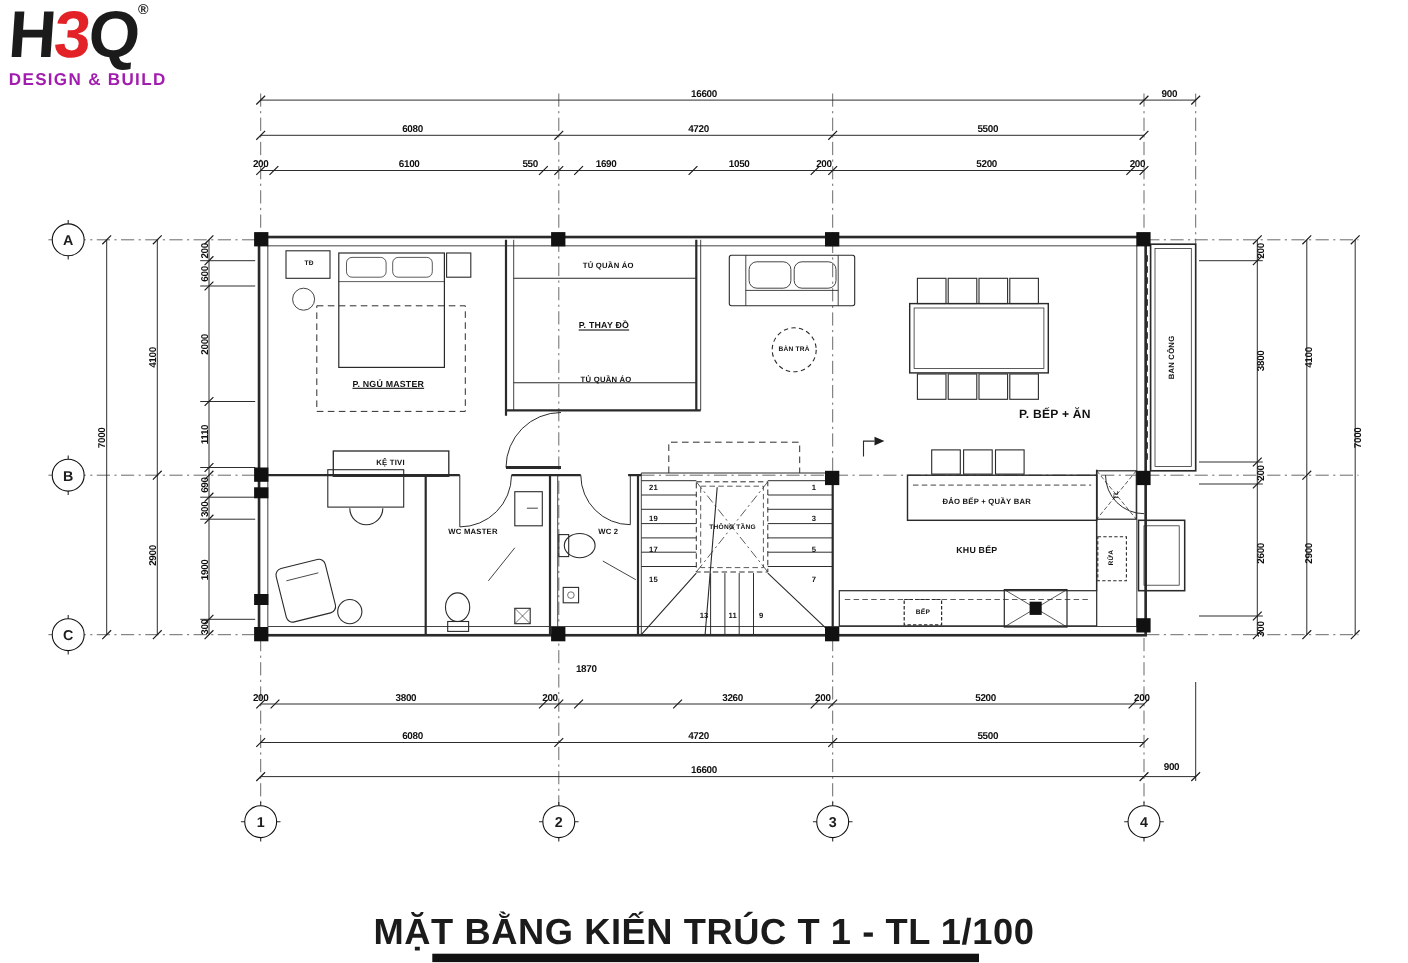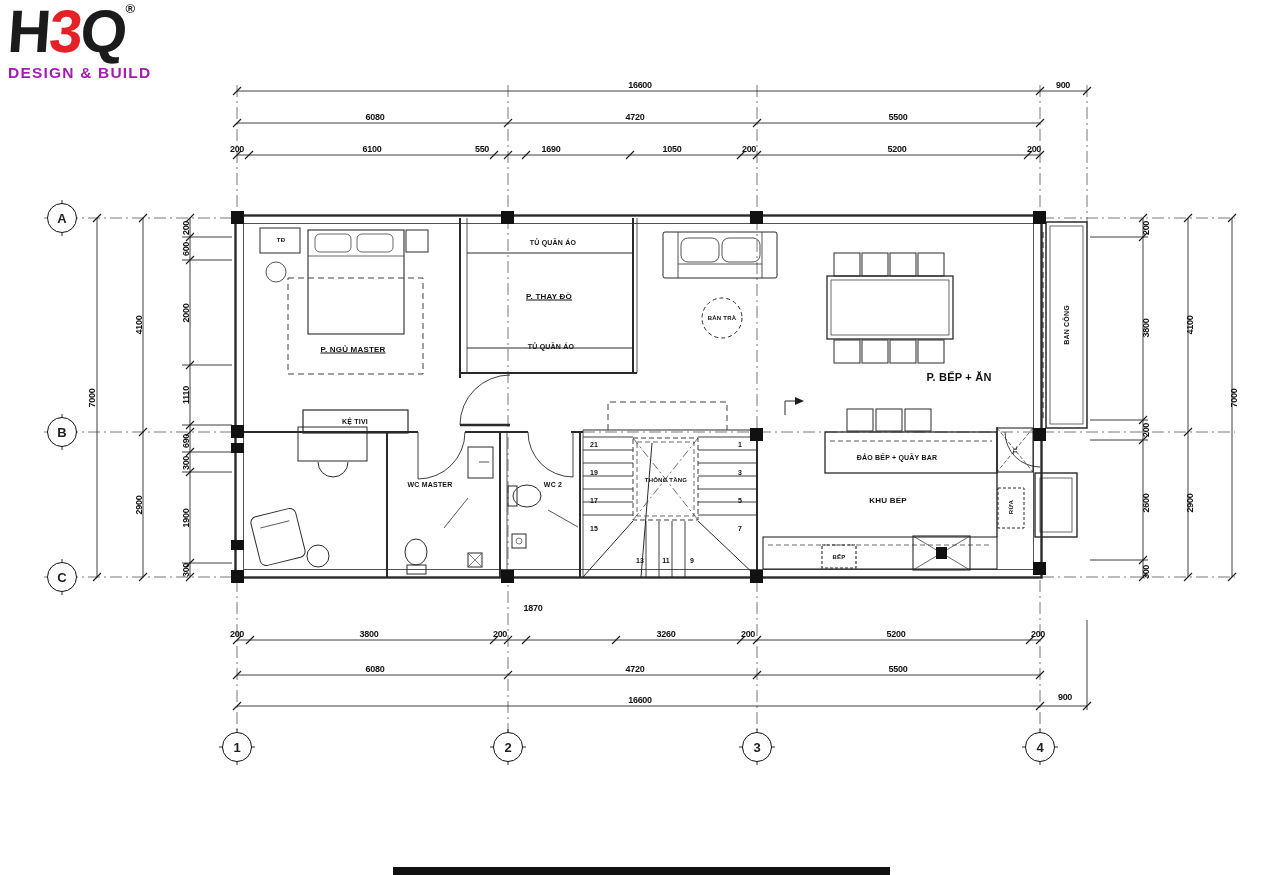--- a/index.html
+++ b/index.html
@@ -193,20 +193,21 @@
           <rect x="231" y="540" width="13" height="10"></rect>
     </g>
   </g>
 </svg>
 
 <div id="logo">
   <div><span id="brand"><span class="b">H</span><span class="r">3</span><span class="b">Q</span></span><span id="reg">®</span></div>
   <div id="tagline">DESIGN &amp; BUILD</div>
 </div>
 
+<div id="title">MẶT BẰNG KIẾN TRÚC T 1 - TL 1/100</div>
 <div id="titlebar"></div>
 
 <span class="lab dim" style="left: 640px; top: 85px;">16600</span>
     <span class="lab dim" style="left: 1063px; top: 85px;">900</span>
     <span class="lab dim" style="left: 375px; top: 117px;">6080</span>
     <span class="lab dim" style="left: 635px; top: 117px;">4720</span>
     <span class="lab dim" style="left: 898px; top: 117px;">5500</span>
     <span class="lab dim" style="left: 237px; top: 149px;">200</span>
     <span class="lab dim" style="left: 372px; top: 149px;">6100</span>
     <span class="lab dim" style="left: 482px; top: 149px;">550</span>

